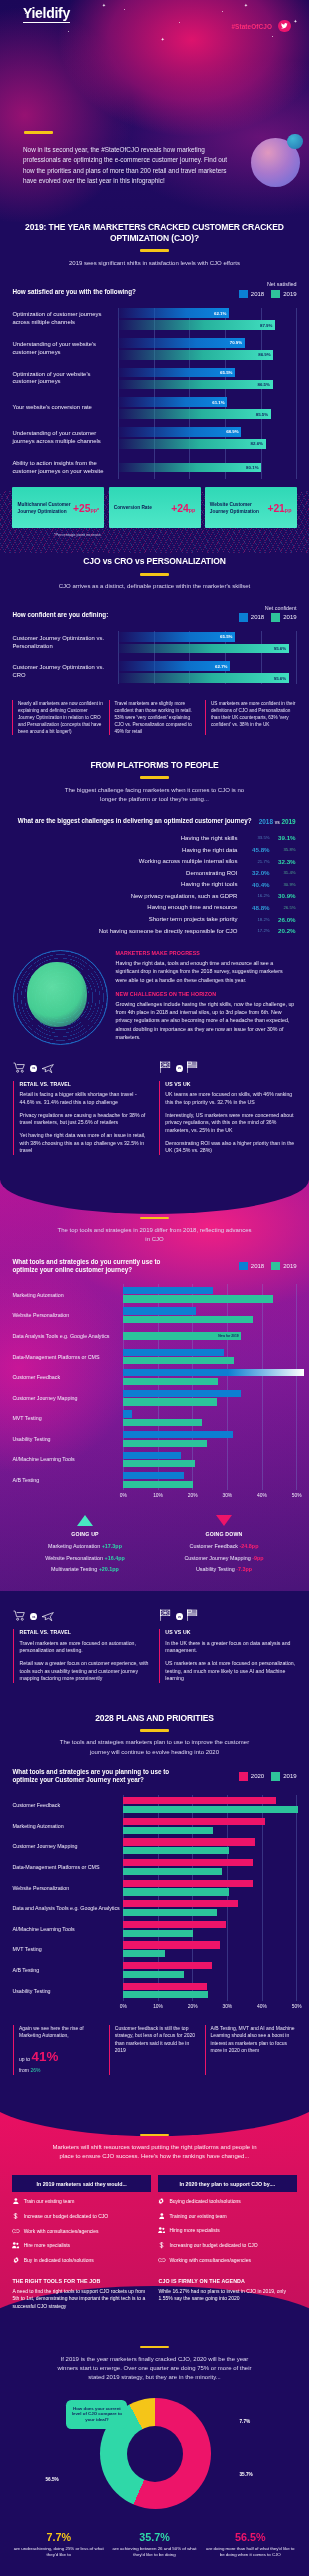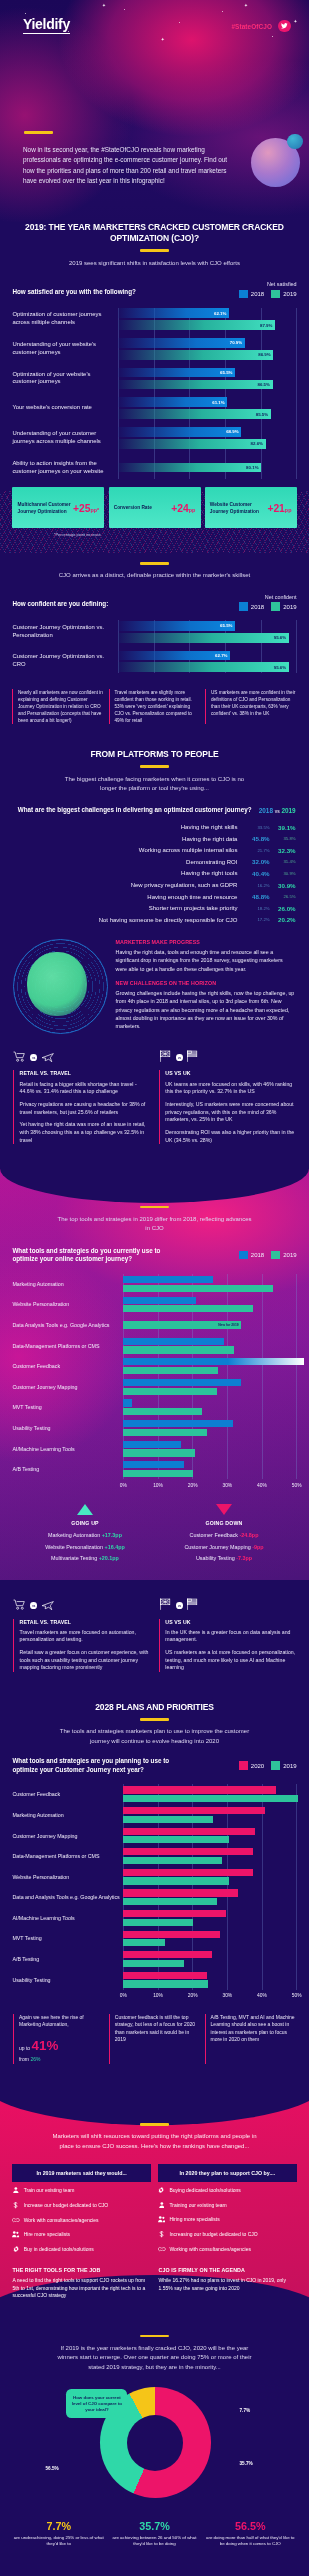--- a/index.html
+++ b/index.html
@@ -20,21 +20,21 @@
       radial-gradient(ellipse 185px 134px at 62% 18%, rgba(237,20,110,.92) 0%, rgba(200,18,120,.55) 45%, rgba(40,12,100,0) 72%),
       radial-gradient(ellipse 155px 155px at 8% 52%, rgba(190,20,120,.75) 0%, rgba(60,14,100,0) 70%),
       radial-gradient(ellipse 216px 113px at 85% 62%, rgba(160,25,135,.55) 0%, rgba(40,12,100,0) 70%),
       linear-gradient(180deg,#1b0758 0%, #220a63 60%, #1d0a5e 100%);
     overflow: hidden;
   }
   .stars { position:absolute; inset:0; pointer-events:none; }
   .star { position:absolute; background:#fff; border-radius:50%; opacity:.85; }
   .star4 { position:absolute; color:#fff; font-size:4.6px; line-height:4.6px; opacity:.9; }
   .logo {
-    position: absolute; left: 23px; top: 16px;
+    position: absolute; left: 23px; top: 5px;
     font-size: 14px; font-weight: 700; letter-spacing: -0.3px;
     border-bottom: 1.5px solid #fff; padding-bottom: 1px;
   }
   .hashtag {
     position:absolute; right: 37px; top: 23px;
     color:#ff2d78; font-weight:700; font-size:6.4px; letter-spacing:0.1px;
   }
   .tw {
     position:absolute; right:18.5px; top:19.6px; width:12.4px; height:12.4px;
     background:#ed146e; border-radius:50%;
@@ -384,20 +384,21 @@
           <div class="card">
      <div class="card-lab">Website Customer Journey Optimization</div>
      <div class="card-val">+21<sub>pp</sub></div>
    </div>
         </div>
       <div class="footnote">*Percentage point increase</div>
     </div>
   </div>
 
   <div class="sec" style="padding-top:11.3px">
+    <div class="sec-title">CJO vs CRO vs PERSONALIZATION</div>
     <div class="rule sec-rule"></div>
     <div class="sec-sub">CJO arrives as a distinct, definable practice within the marketer's skillset</div>
 
     <div class="qrow">
       <div class="qtext">How confident are you defining:</div>
       <div class="legend-wrap">
         <div class="legend-cap">Net confident</div>
         <div class="legend">
           <div class="lg">
             <span class="sw sw-2018"></span>

